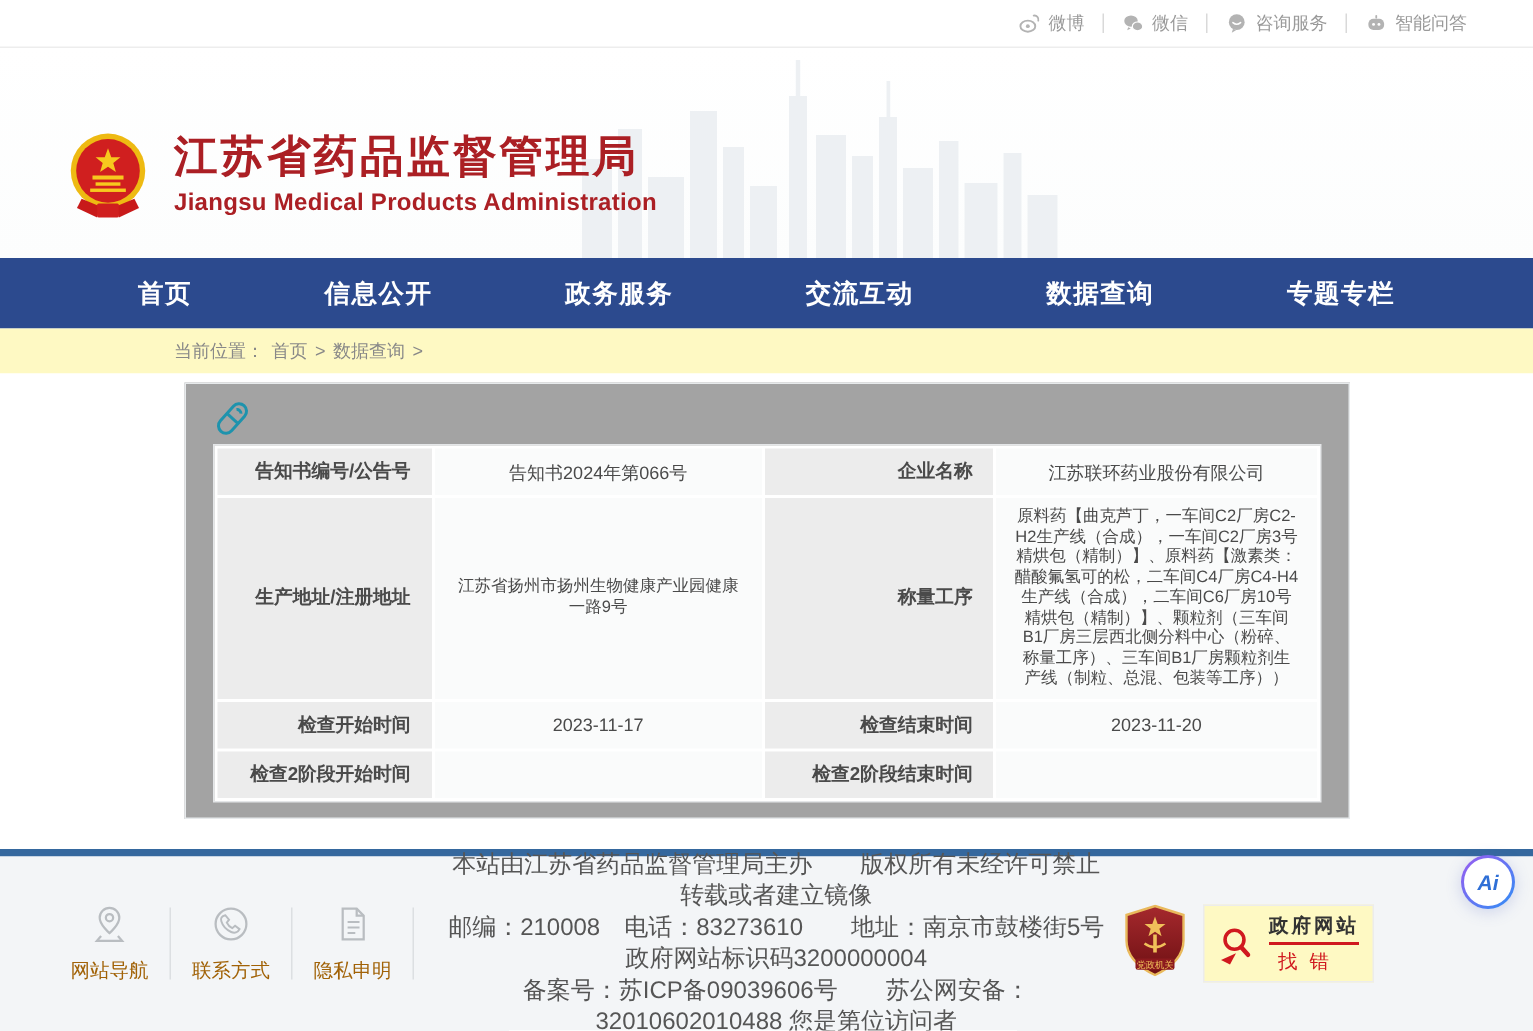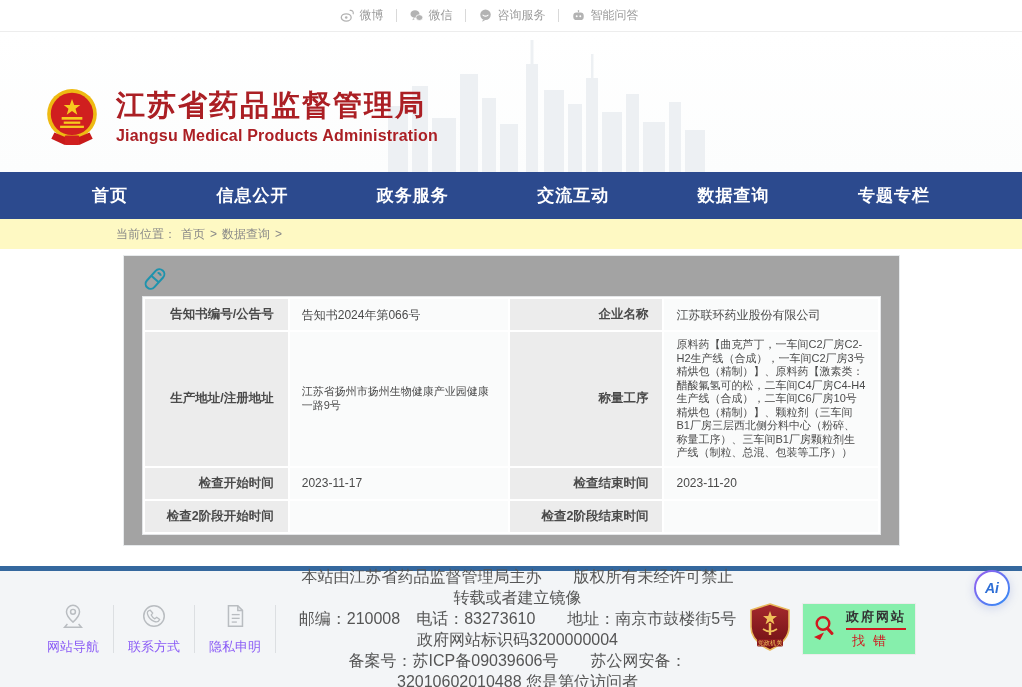--- a/index.html
+++ b/index.html
@@ -6,21 +6,21 @@
   html,body { margin:0; padding:0; }
   body {
     width:1022px; height:687px; position:relative; overflow:hidden;
     background:#fff; font-family:"Liberation Sans","DejaVu Sans",sans-serif;
     color:#444;
   }
   a { text-decoration:none; }
 
   
   .topbar { height:32px; background:#fff; border-bottom:1px solid #ededed;
-    display:flex; justify-content:center; align-items:center; padding-right:44px; }
+    display:flex; justify-content:flex-end; align-items:center; padding-right:44px; }
   .top-link { display:flex; align-items:center; gap:5px; color:#9a9a9a; font-size:12px; cursor:pointer; }
   .top-link svg { display:block; }
   .tsep { width:1px; height:13px; background:#d9d9d9; margin:0 12px; }
 
   
   .header { height:140px; position:relative; background:linear-gradient(180deg,#ffffff 0%,#fcfdfd 100%); overflow:hidden; }
   .skyline { position:absolute; left:388px; bottom:0; opacity:.9; }
   .brand { position:absolute; left:44px; top:55px; display:flex; align-items:center; gap:16px; }
   .emblem svg { display:block; }
   .brand-cn { font-size:29px; font-weight:bold; color:#ab1f24; letter-spacing:2px; line-height:1.15; }
@@ -39,38 +39,38 @@
 
   
   .content { height:317px; background:#fff; padding-top:6px; overflow:hidden; }
   .card { width:777px; margin:0 auto; border:1px solid #e7eaec; background:#a3a3a3;
     padding:8px 18px 10px; }
   .pill { display:block; margin:2px 0 4px; width:26px; height:26px; }
   .tablewrap { border:1px solid #e4e6e8; }
   table.detail { width:100%; border-collapse:separate; border-spacing:2px; background:#fff; }
   td.lbl { background:#ececec; color:#4a4a4a; font-weight:bold; font-size:12.5px;
     text-align:right; padding:7px 14px; vertical-align:middle; }
-  td.val { background:#fafbfb; color:#4a4a4a; font-size:12px; text-align:left;
+  td.val { background:#fafbfb; color:#4a4a4a; font-size:12px; text-align:center;
     padding:6px 12px; vertical-align:middle; line-height:1.5; }
   td.val-sm { font-size:11px; line-height:13.5px; }
 
   
   .footline { height:5px; background:#35689e; }
   footer { height:116px; background:#f3f5f7; display:flex; align-items:center;
     padding:0 36px 0 44px; }
   .f-links { display:flex; align-items:center; flex:0 0 auto; }
   .f-link { display:flex; flex-direction:column; align-items:center; gap:8px;
-    width:58px; color:#8b5cf6; font-size:13px; cursor:pointer; }
+    width:58px; color:#a16207; font-size:13px; cursor:pointer; }
   .f-link svg { display:block; }
   .f-sep { width:1px; height:48px; background:#dcdfe2; margin:0 11px; }
   .f-text { flex:1 1 auto; text-align:center; font-size:16px; color:#555;
     line-height:21px; padding:0 10px; }
   .f-badges { display:flex; align-items:center; gap:10px; flex:0 0 auto; margin-right:70px; }
   .badge-shield { display:block; cursor:pointer; }
-  .badge-find { display:flex; align-items:center; gap:7px; background:#86efac;
+  .badge-find { display:flex; align-items:flex-end; gap:7px; background:#fef9c3;
     border:1px solid #ececec; padding:4px 9px 4px 6px; cursor:pointer; }
   .bf-title { display:block; font-size:13px; font-weight:bold; color:#333;
     border-bottom:2px solid #d0191f; padding-bottom:2px; letter-spacing:2px; }
   .bf-action { display:block; font-size:13px; color:#d0191f; letter-spacing:8px;
     margin-top:2px; padding-left:6px; }
 
   
   .ai-btn { position:absolute; right:12px; top:570px; width:36px; height:36px;
     border-radius:50%; border:2px solid transparent;
     background:linear-gradient(#fff,#fff) padding-box, linear-gradient(135deg,#9b5cf0,#2f8ef5) border-box;

